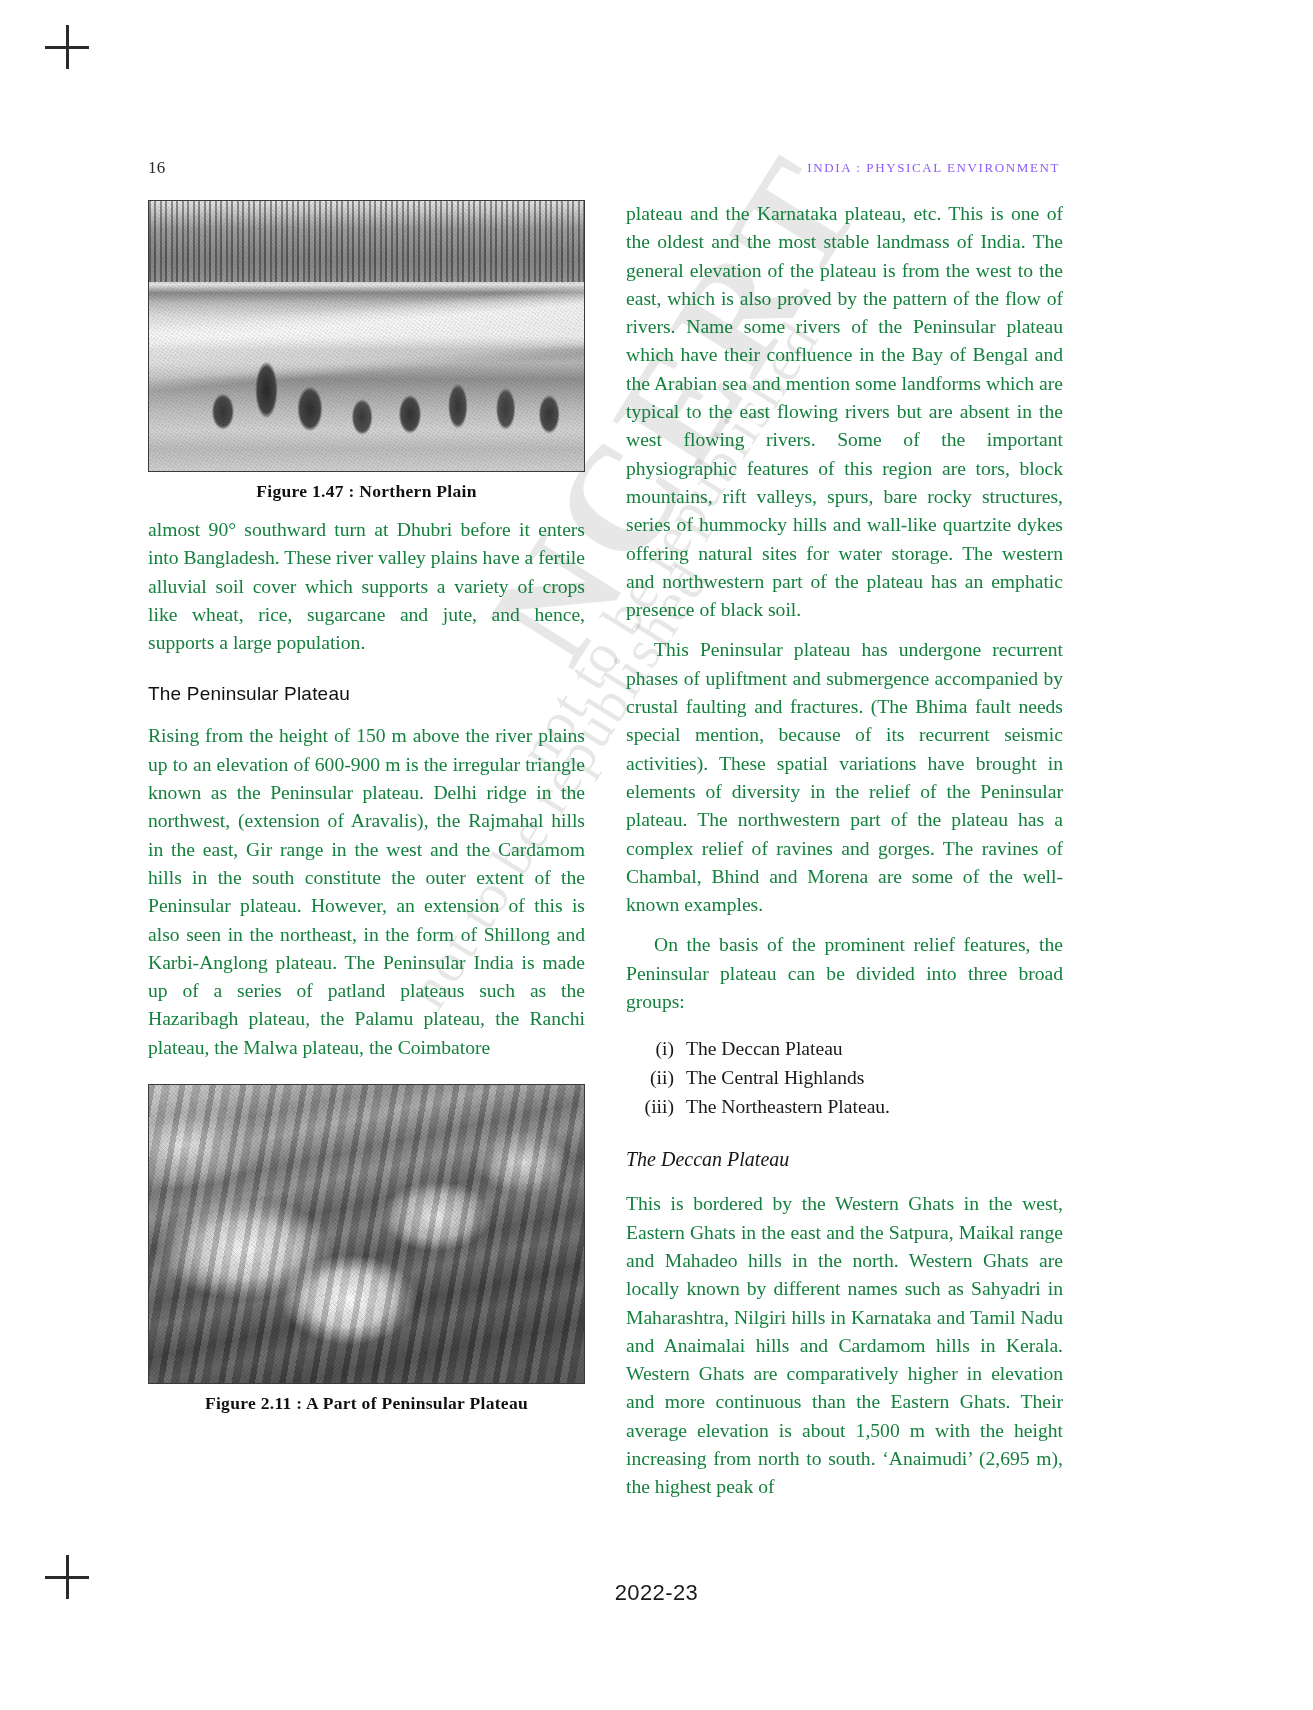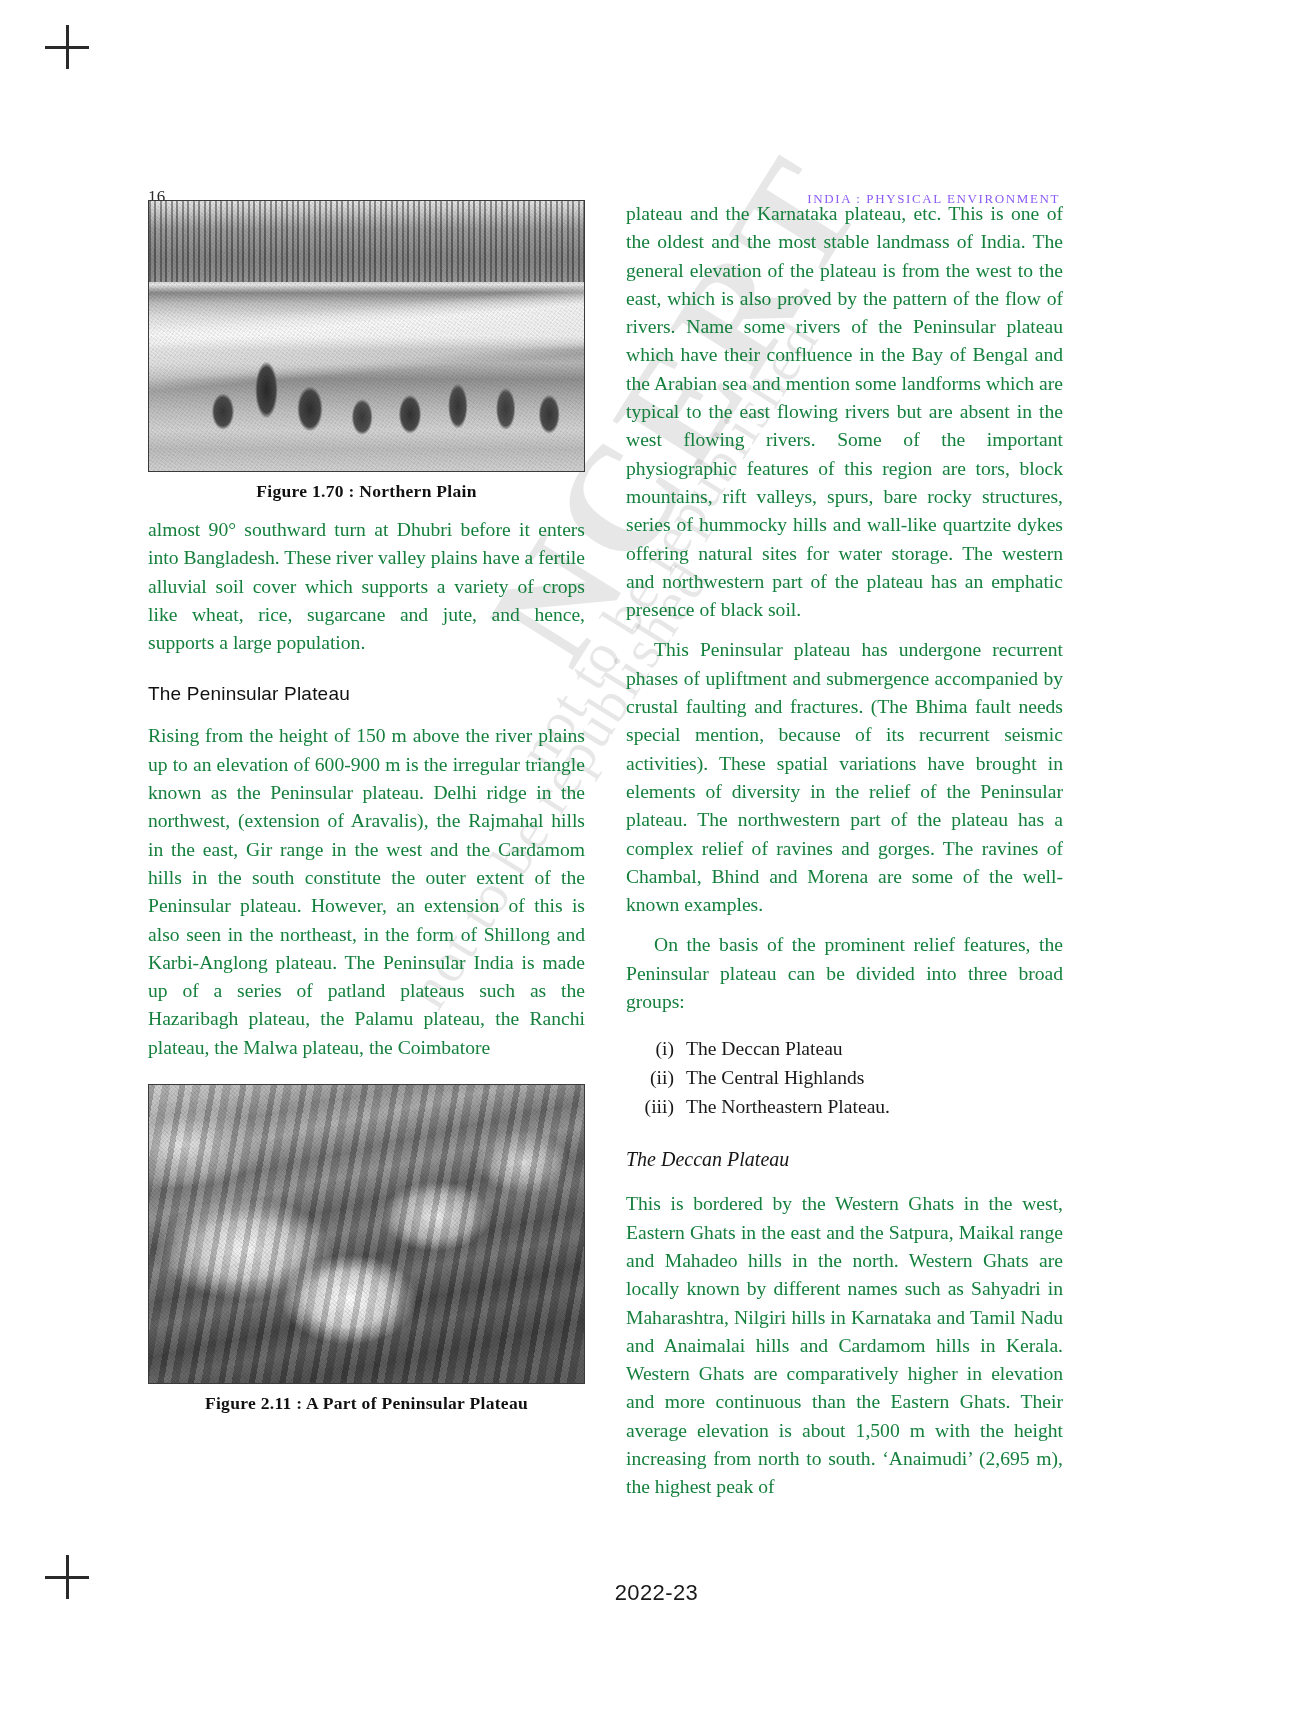--- a/index.html
+++ b/index.html
@@ -47,22 +47,21 @@
   }
 
   
   .runhead {
     position: absolute;
     left: 148px;
     top: 158px;
     width: 912px;
     display: flex;
     justify-content: space-between;
-    align-items: flex-end;
-    margin-top: 29px;
+    align-items: center;
   }
   .folio {
     font-family: "Liberation Serif", "DejaVu Serif", serif;
     font-size: 17px;
     color: #2b2b2b;
     letter-spacing: .2px;
   }
   .runhead-title {
     font-family: "Liberation Serif", "DejaVu Serif", serif;
     font-size: 13px;
@@ -322,21 +321,21 @@
   </div>
 
   <div class="cols">
 
     <div class="col col-left">
 
       <figure class="figure">
         <div class="figbox">
           <div class="photo-plain" title="Black and white photograph of farmers transplanting paddy in a flooded field of the Northern Plain"></div>
         </div>
-        <figcaption class="figcap">Figure 1.70 : Northern Plain</figcaption>
+        <figcaption class="figcap">Figure 1.47 : Northern Plain</figcaption>
       </figure>
 
       <div class="spacer-sm"></div>
 
       <p class="body">almost 90° southward turn at Dhubri before it enters into Bangladesh. These river valley plains have a fertile alluvial soil cover which supports a variety of crops like wheat, rice, sugarcane and jute, and hence, supports a large population.</p>
 
       <h3 class="subhead">The Peninsular Plateau</h3>
 
       <p class="body">Rising from the height of 150 m above the river plains up to an elevation of 600-900 m is the irregular triangle known as the Peninsular plateau. Delhi ridge in the northwest, (extension of Aravalis), the Rajmahal hills in the east, Gir range in the west and the Cardamom hills in the south constitute the outer extent of the Peninsular plateau. However, an extension of this is also seen in the northeast, in the form of Shillong and Karbi-Anglong plateau. The Peninsular India is made up of a series of patland plateaus such as the Hazaribagh plateau, the Palamu plateau, the Ranchi plateau, the Malwa plateau, the Coimbatore</p>
 

